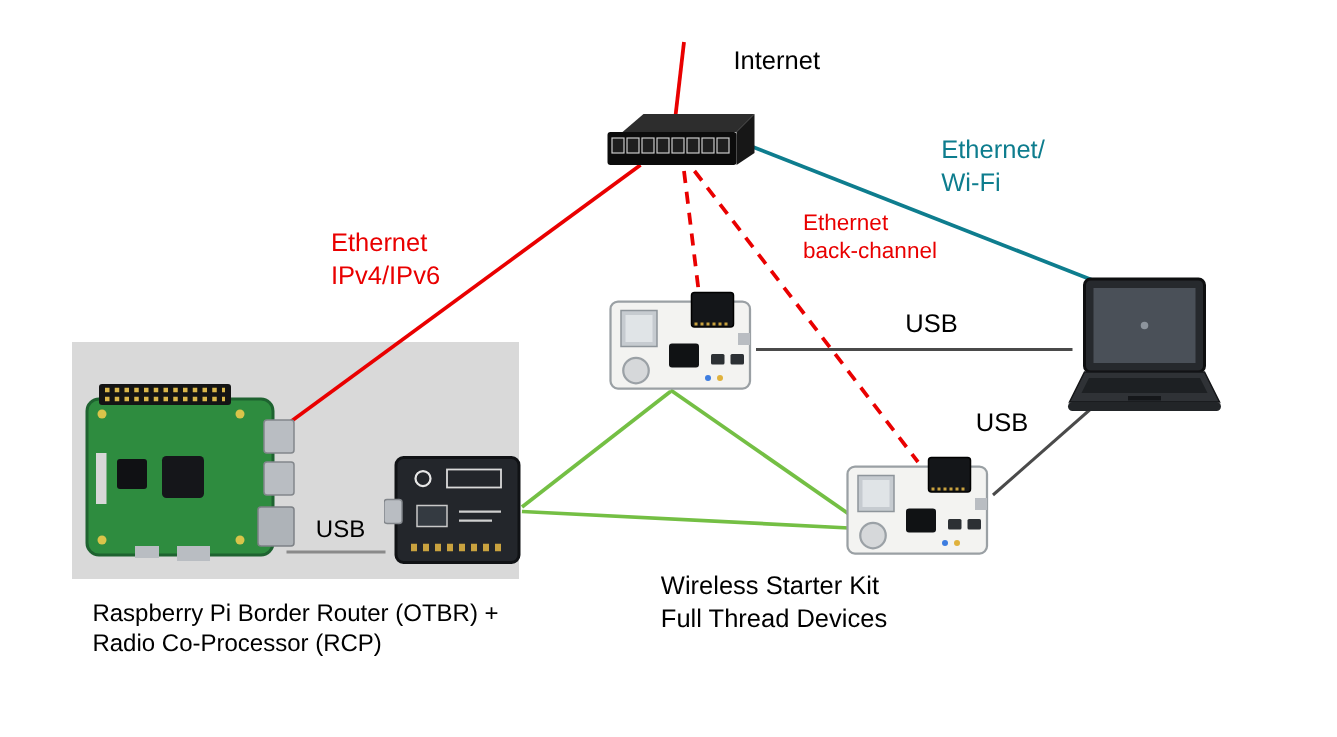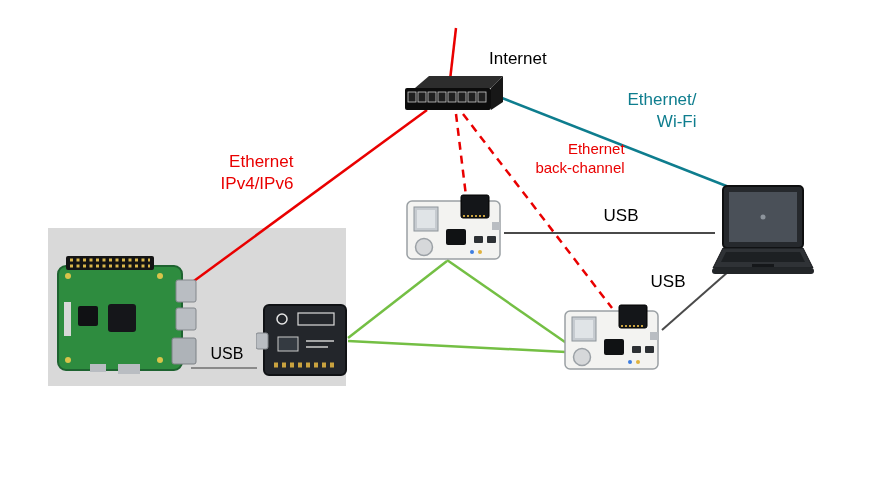--- a/index.html
+++ b/index.html
@@ -1,21 +1,21 @@
 <!DOCTYPE html>
 <html style="--red: #e90000; --teal: #0e7d8e; --green: #74bf44; --wire_dark: #4a4a4a; --wire_gray: #8a8a8a; --box_gray: #d9d9d9; --text: #000000;"><head>
 <meta charset="utf-8">
 <style>
   * { margin:0; padding:0; box-sizing:border-box; }
   html,body { width:891px; height:491px; background:#ffffff; font-family:"Liberation Sans", sans-serif; }
   .canvas { position:absolute; top:0; left:0; width:891px; height:491px; overflow:hidden; background:#ffffff; }
   .graybox { position:absolute; left:48px; top:228px; width:298px; height:158px; background:var(--box_gray); }
   .wires { position:absolute; left:0; top:0; }
   .device { position:absolute; }
-  .lbl { position:absolute; white-space:pre-line; text-align:right; color:var(--text); font-size:17px; line-height:1.28; }
+  .lbl { position:absolute; white-space:pre-line; text-align:left; color:var(--text); font-size:17px; line-height:1.28; }
   .lbl.left { text-align:left; }
   .center { transform:translateX(-50%); }
   .red   { color:var(--red); }
   .teal  { color:var(--teal); }
   .green { color:var(--green); font-weight:bold; }
   .sm    { font-size:15px; }
   .md    { font-size:16px; }
 </style>
 </head>
 <body>
@@ -127,24 +127,28 @@
       <rect x="11" y="16" width="18" height="18" fill="#e0e4e7"></rect>
       <circle cx="18" cy="53" r="8.5" fill="#d6d8da" stroke="#9ba1a6" stroke-width="1.5"></circle>
       <rect x="68" y="42" width="9" height="7" rx="1" fill="#2c3034"></rect>
       <rect x="81" y="42" width="9" height="7" rx="1" fill="#2c3034"></rect>
       <rect x="86" y="28" width="8" height="8" fill="#b9bdc2"></rect>
       <circle cx="66" cy="58" r="2" fill="#3d7de0"></circle>
       <circle cx="74" cy="58" r="2" fill="#e0b23d"></circle>
     </svg>
   </div>
 
-  <div class="lbl left" style="left:489px; top:48px;">Internet</div>
+  <div class="lbl left" style="left:489px; top:30px;">Internet</div>
   <div class="lbl teal center" style="left:662px; top:89px;">Ethernet/
 Wi-Fi</div>
   <div class="lbl red center" style="left:257px; top:151px;">Ethernet
 IPv4/IPv6</div>
   <div class="lbl red sm center" style="left:580px; top:139px;">Ethernet
 back-channel</div>
   <div class="lbl md center" style="left:227px; top:344px;">USB</div>
   <div class="lbl center" style="left:621px; top:205px;">USB</div>
   <div class="lbl center" style="left:668px; top:271px;">USB</div>
+  <div class="lbl center" style="left:516px; top:380px;">Wireless Starter Kit
+Full Thread Devices</div>
+  <div class="lbl md center" style="left:197px; top:400px;">Raspberry Pi Border Router (OTBR) +
+Radio Co-Processor (RCP)</div>
 
 </div>
 
 </body></html>

